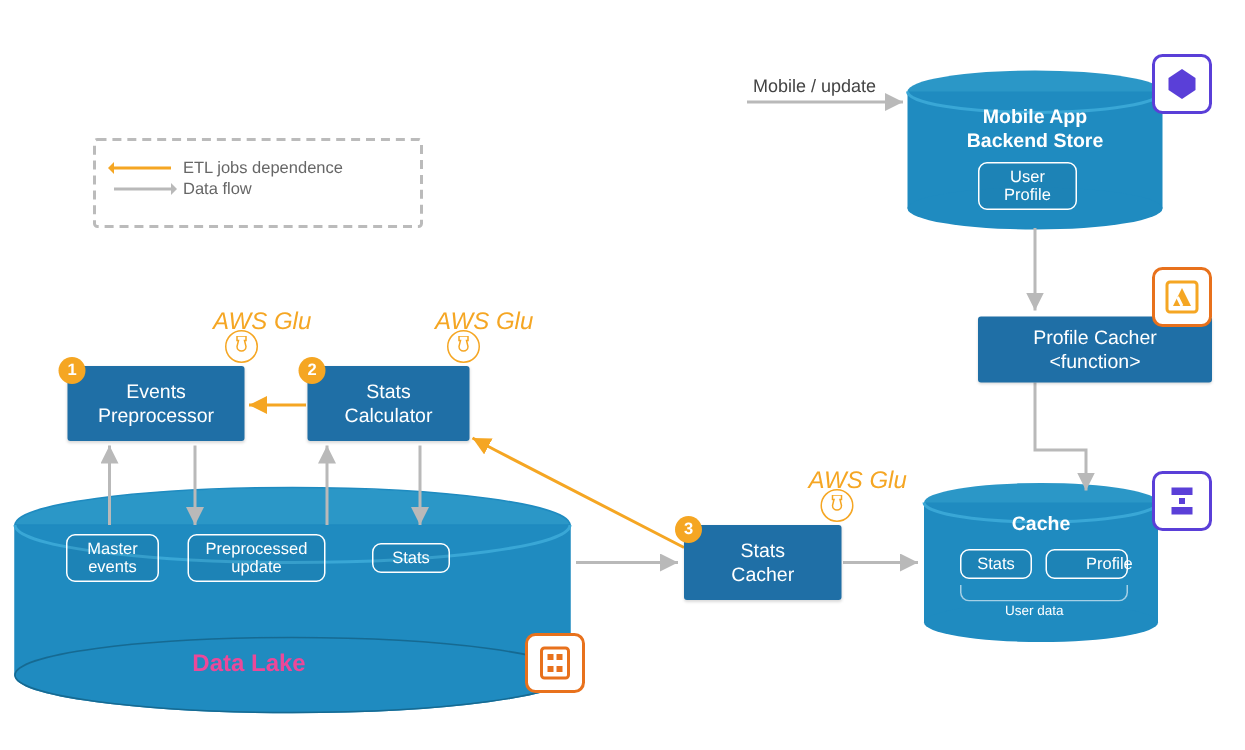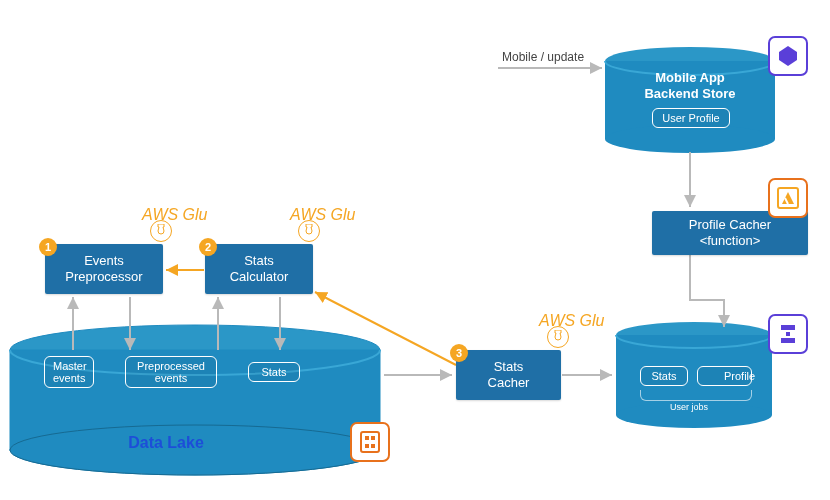--- a/index.html
+++ b/index.html
@@ -84,20 +84,30 @@
   <line x1="690" y1="152" x2="690" y2="207" stroke="#b9b9b9" stroke-width="2" marker-end="url(#arr-gray)"></line>
 
   <path d="M690,255 L690,300 L724,300 L724,327" fill="none" stroke="#b9b9b9" stroke-width="2" marker-end="url(#arr-gray)"></path>
 
   <line x1="498" y1="68" x2="602" y2="68" stroke="#b9b9b9" stroke-width="2" marker-end="url(#arr-gray)"></line>
 
   <line x1="204" y1="270" x2="166" y2="270" stroke="#f5a623" stroke-width="2" marker-end="url(#arr-orange)"></line>
   <path d="M456,365 L330,300 L315,292" fill="none" stroke="#f5a623" stroke-width="2" marker-end="url(#arr-orange)"></path>
 </svg>
 
+<div class="legend">
+  <div class="row">
+        <span class="arrowline orange"></span>
+        <span>ETL jobs dependence</span>
+      </div>
+  <div class="row">
+        <span class="arrowline gray"></span>
+        <span>Data flow</span>
+      </div>
+</div>
 
 <div class="box" style="left:45px;top:244px;width:118px;height:50px;">
       <span style="white-space:pre-line;">Events
 Preprocessor</span>
     </div>
 <div class="numbadge" style="left:39px;top:238px;">1</div>
 <div class="gluebadge" style="left:150px;top:220px;">
       <svg viewBox="0 0 12 14">
         <path d="M3,0 h6 v3 h-1 l1,4 a3,3 0 1 1 -6,0 l1,-4 h-1 z" fill="none" stroke="#f5a623" stroke-width="1"></path>
       </svg>
@@ -130,32 +140,33 @@
 
 <div class="box" style="left:652px;top:211px;width:156px;height:44px;">
       <span style="white-space:pre-line;">Profile Cacher
 &lt;function&gt;</span>
     </div>
 
 <div class="label" style="left:502px;top:50px;">Mobile / update</div>
 
 <div style="position:absolute;left:605px;top:70px;width:170px;text-align:center;color:#fff;font-weight:700;font-size:13px;line-height:1.2;white-space:pre-line;">Mobile App
 Backend Store</div>
-<div class="pill" style="left:652px;top:108px;width:78px;">User Profile</div>
+<div class="pill" style="left:652px;top:108px;width:66px;">User Profile</div>
 
+<div style="position:absolute;left:616px;top:341px;width:156px;text-align:center;color:#fff;font-weight:700;font-size:13px;">Cache</div>
 <div class="pill" style="left:640px;top:366px;width:48px;">Stats</div>
 <div class="pill" style="left:697px;top:366px;width:55px;padding-left:26px;">Profile</div>
 <div style="position:absolute;left:640px;top:390px;width:112px;border:1px solid rgba(255,255,255,.6);border-top:none;border-radius:0 0 6px 6px;height:11px;"></div>
-<div style="position:absolute;left:670px;top:402px;color:#fff;font-size:9px;">User jobs</div>
+<div style="position:absolute;left:670px;top:402px;color:#fff;font-size:9px;">User data</div>
 
-<div style="position:absolute;left:10px;top:434px;width:312px;text-align:center;color:#1d4ed8;font-weight:700;font-size:16px;">Data Lake</div>
-<div class="pill" style="left:44px;top:356px;width:50px;white-space:pre-line;line-height:1.1;">Master
+<div style="position:absolute;left:10px;top:434px;width:312px;text-align:center;color:#ec4899;font-weight:700;font-size:16px;">Data Lake</div>
+<div class="pill" style="left:44px;top:356px;width:62px;white-space:pre-line;line-height:1.1;">Master
 events</div>
 <div class="pill" style="left:125px;top:356px;width:92px;white-space:pre-line;line-height:1.1;">Preprocessed
-events</div>
+update</div>
 <div class="pill" style="left:248px;top:362px;width:52px;">Stats</div>
 
 <div class="svc orange" style="left:350px;top:422px;">
 <svg viewBox="0 0 24 24">
         <rect x="3" y="2" width="18" height="20" rx="2" fill="none" stroke="#e8711c" stroke-width="2"></rect>
         <rect x="7" y="6" width="4" height="4" fill="#e8711c"></rect>
         <rect x="13" y="6" width="4" height="4" fill="#e8711c"></rect>
         <rect x="7" y="14" width="4" height="4" fill="#e8711c"></rect>
         <rect x="13" y="14" width="4" height="4" fill="#e8711c"></rect>
       </svg>

